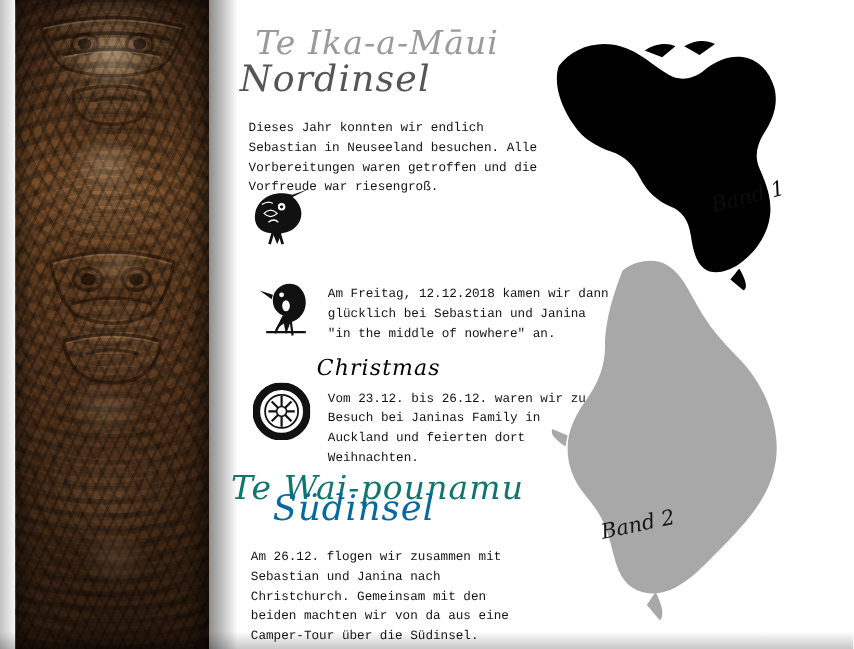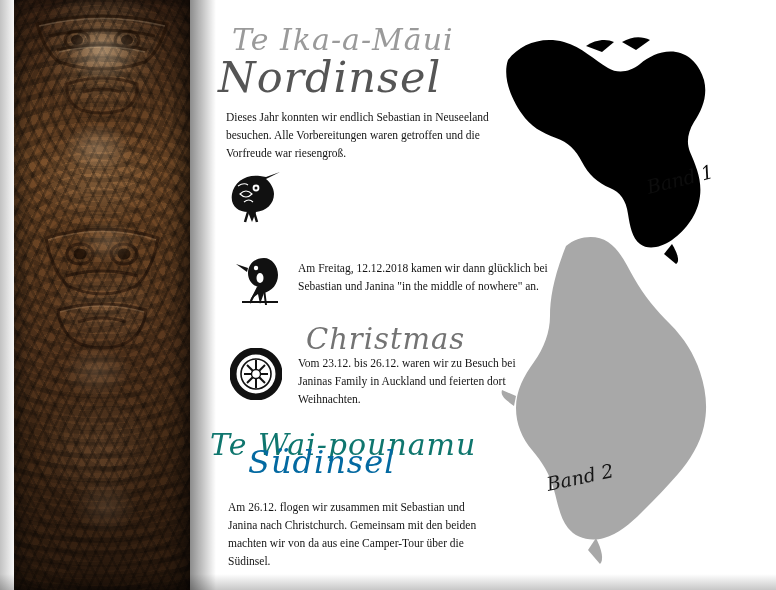--- a/index.html
+++ b/index.html
@@ -107,49 +107,49 @@
     position: absolute;
     left: 22px;
     top: 22px;
     font-size: 30px;
     color: #9a9a9a;
   }
   .title-nordinsel {
     position: absolute;
     left: 8px;
     top: 52px;
-    font-size: 43px;
+    font-size: 33px;
     color: #555555;
     text-align: center;
   }
   .title-maori2 {
     position: absolute;
     left: 0px;
     top: 427px;
     font-size: 30px;
     color: #0f766e;
   }
   .title-suedinsel {
     position: absolute;
     left: 38px;
     top: 443px;
     font-size: 32px;
     color: #0369a1;
   }
   .title-christmas {
     position: absolute;
-    left: 96px;
+    left: 78px;
     top: 322px;
-    font-size: 29px;
-    color: #737373;
+    font-size: 20px;
+    color: #000000;
   }
 
   .para {
     position: absolute;
-    font-family: Liberation Serif, serif;
+    font-family: Liberation Mono, monospace;
     font-size: 11.5px;
     line-height: 18px;
     color: #141414;
   }
   .p-intro   { left: 16px; top: 108px; width: 280px; }
   .p-auckl   { left: 86px; top: 166px; width: 268px; }
   .p-freitag { left: 88px; top: 259px; width: 262px; }
   .p-xmas    { left: 88px; top: 354px; width: 240px; }
   .p-sued    { left: 18px; top: 498px; width: 260px; }
 

